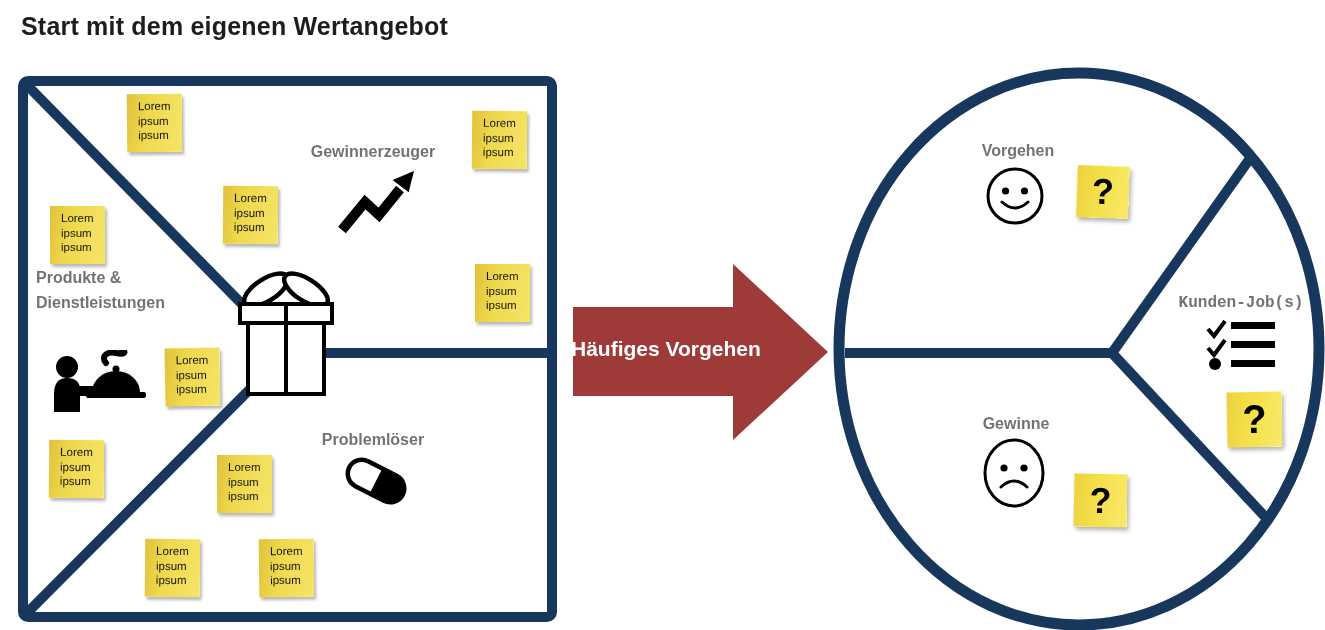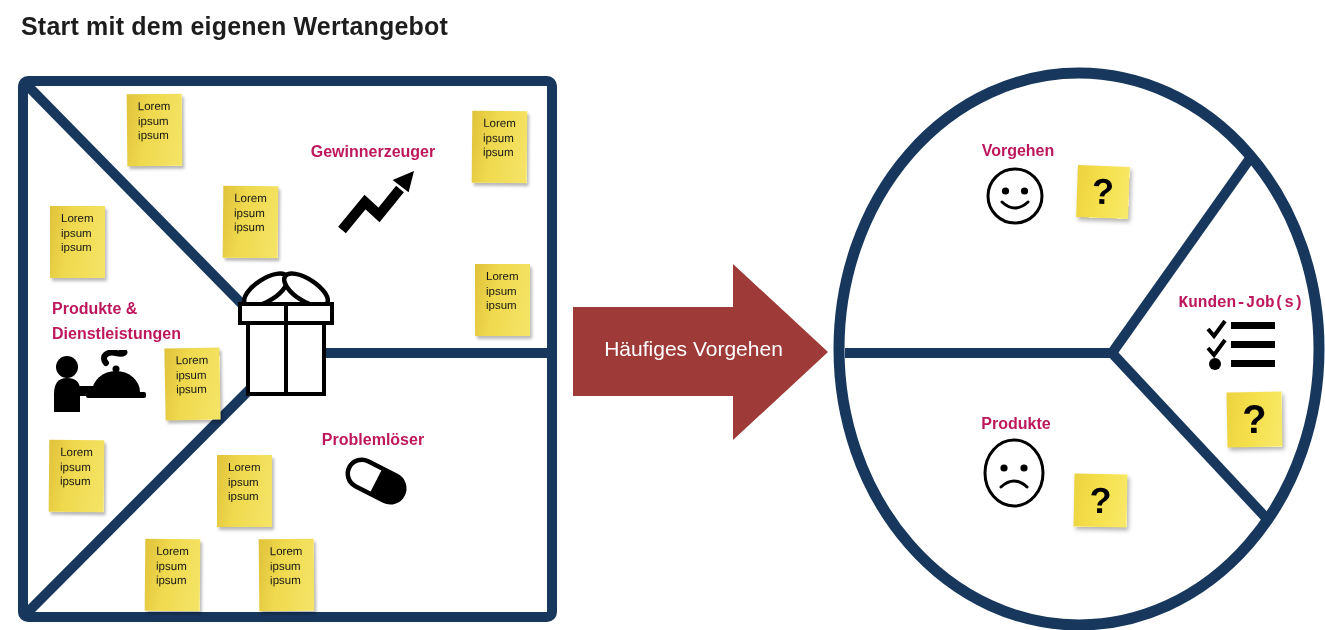--- a/index.html
+++ b/index.html
@@ -11,40 +11,40 @@
   .layer { position:absolute; left:0; top:0; width:1325px; height:630px; pointer-events:none; }
   #page-title {
     left:21px; top:12px; font-size:25px; color:#1d1d1d; letter-spacing:0.2px;font-weight:bold;
   }
   #value-map {
     left:18px; top:76px; width:539px; height:546px;
     border:10px solid #17375D; border-radius:10px; box-sizing:border-box;
     background:transparent;
   }
   .sec-label {
-    font-weight:bold; font-size:16px; color:#be185d; white-space:pre-line; line-height:25px;
+    font-weight:bold; font-size:16px; color:#737373; white-space:pre-line; line-height:25px;
   }
   .center { text-align:center; }
   .note {
-    width:55px; height:72px; box-sizing:border-box;
+    width:55px; height:58px; box-sizing:border-box;
     background:linear-gradient(100deg,#e0c23a 0%,#efd94d 38%,#f5e468 100%);
     box-shadow:2px 3px 3px rgba(0,0,0,0.28);
     font-size:11.5px; line-height:14.5px; color:#141414;
     padding:5px 0 0 11px; white-space:pre-line;
   }
   .qnote {
     box-sizing:border-box;
     background:linear-gradient(100deg,#ecd23f 0%,#f5e04b 45%,#f8e96a 100%);
     box-shadow:2px 3px 4px rgba(0,0,0,0.3);
     font-weight:bold; color:#000;
     display:flex; align-items:center; justify-content:center;
   }
   #arrow-label {
-    left:571px; top:337px; width:245px; text-align:center;
-    color:#ffffff; font-weight:normal; font-size:21px;
+    left:571px; top:337px; width:245px; 
+    color:#ffffff; font-weight:bold; font-size:21px;
   }
 </style>
 </head>
 <body>
 
 <div id="page-title" class="abs">Start mit dem eigenen Wertangebot</div>
 
 <div id="value-map" class="abs"></div>
 
 <svg class="layer" viewBox="0 0 1325 630">
@@ -58,21 +58,21 @@
     <ellipse cx="1079" cy="349" rx="240" ry="276" stroke-width="11"></ellipse>
     <line x1="845" y1="353" x2="1112" y2="353" stroke-width="10"></line>
     <line x1="1112" y1="353" x2="1251" y2="157" stroke-width="10"></line>
     <line x1="1112" y1="353" x2="1269" y2="521" stroke-width="10"></line>
   </g>
 </svg>
 
 <div id="arrow-label" class="abs">Häufiges Vorgehen</div>
 
 <div class="abs sec-label center" style="left:298px; top:139px; width:150px;">Gewinnerzeuger</div>
-<div class="abs sec-label" style="left:36px; top:296px; width:190px;margin-left:16px;">Produkte &amp;
+<div class="abs sec-label" style="left:36px; top:265px; width:190px;">Produkte &amp;
 Dienstleistungen</div>
 <div class="abs sec-label center" style="left:303px; top:427px; width:140px;">Problemlöser</div>
 
 <div class="abs note" style="left:127px; top:94px;  transform:rotate(-0.5deg);">Lorem
 ipsum
 ipsum</div>
 <div class="abs note" style="left:223px; top:186px; transform:rotate(0.5deg);">Lorem
 ipsum
 ipsum</div>
 <div class="abs note" style="left:50px;  top:206px;">Lorem
@@ -143,20 +143,20 @@
 <svg class="abs" style="left:1203px; top:320px;" width="74" height="56" viewBox="0 0 74 56">
   <rect x="28" y="2" width="44" height="7" fill="#000"></rect>
   <rect x="28" y="21" width="44" height="7" fill="#000"></rect>
   <rect x="28" y="40" width="44" height="7" fill="#000"></rect>
   <path d="M5,9 l6,7 l11,-15" stroke="#000" stroke-width="4" fill="none"></path>
   <path d="M5,28 l6,7 l11,-15" stroke="#000" stroke-width="4" fill="none"></path>
   <circle cx="12" cy="44" r="6" fill="#000"></circle>
 </svg>
 <div class="abs qnote" style="left:1227px; top:392px; width:55px; height:55px; font-size:40px; transform:rotate(-1deg);">?</div>
 
-<div class="abs sec-label center" style="left:956px; top:411px; width:120px;">Produkte</div>
+<div class="abs sec-label center" style="left:956px; top:411px; width:120px;">Gewinne</div>
 <svg class="abs" style="left:982px; top:437px;" width="64" height="72" viewBox="0 0 64 72">
   <ellipse cx="32" cy="36" rx="29" ry="33" fill="#fff" stroke="#000" stroke-width="3"></ellipse>
   <circle cx="22" cy="31" r="3.6" fill="#000"></circle>
   <circle cx="42" cy="31" r="3.6" fill="#000"></circle>
   <path d="M19,50 Q32,38 45,50" stroke="#000" stroke-width="3" fill="none" stroke-linecap="round"></path>
 </svg>
 <div class="abs qnote" style="left:1074px; top:474px; width:53px; height:53px; font-size:36px; transform:rotate(1deg);">?</div>
 
 </body></html>

